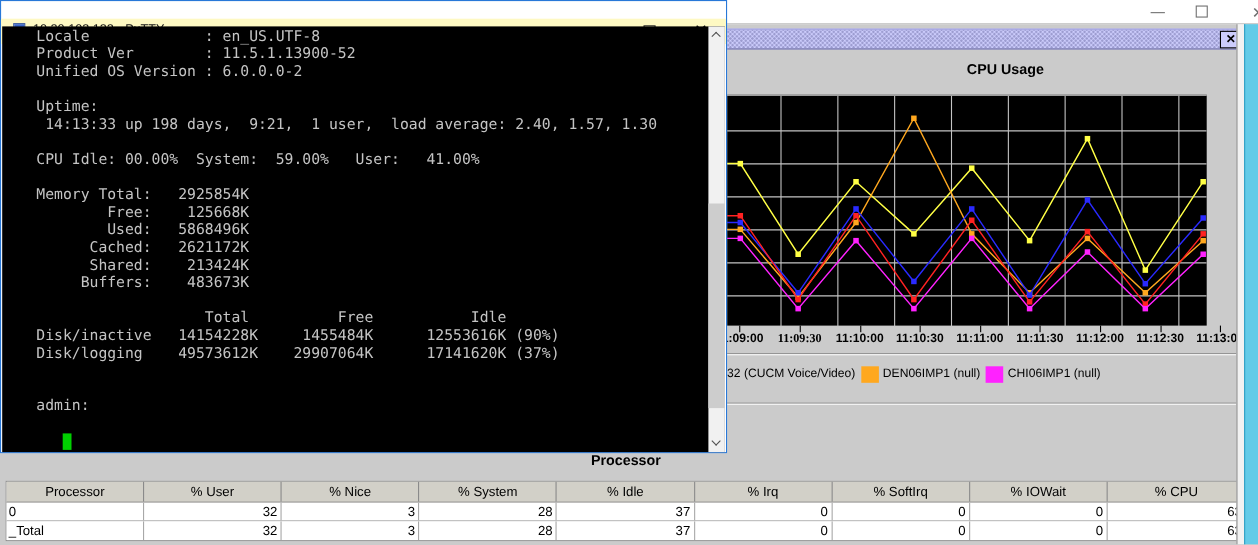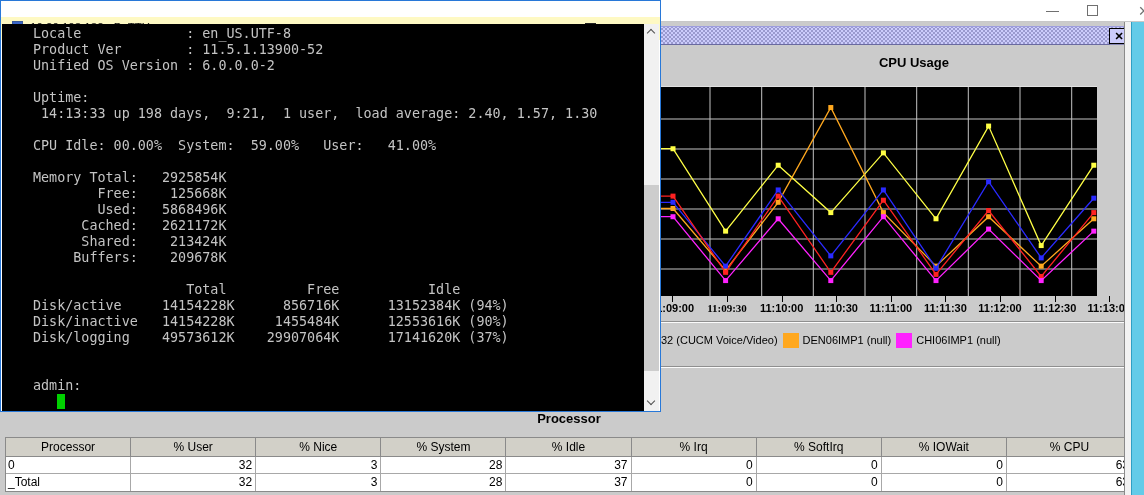--- a/index.html
+++ b/index.html
@@ -256,24 +256,23 @@
         <div class="term-line">Uptime:</div>
         <div class="term-line"> 14:13:33 up 198 days,  9:21,  1 user,  load average: 2.40, 1.57, 1.30</div>
         <div class="term-line"></div>
         <div class="term-line">CPU Idle: 00.00%  System:  59.00%   User:   41.00%</div>
         <div class="term-line"></div>
         <div class="term-line">Memory Total:   2925854K</div>
         <div class="term-line">        Free:    125668K</div>
         <div class="term-line">        Used:   5868496K</div>
         <div class="term-line">      Cached:   2621172K</div>
         <div class="term-line">      Shared:    213424K</div>
-        <div class="term-line">     Buffers:    209678K</div>
+        <div class="term-line">     Buffers:    483673K</div>
         <div class="term-line"></div>
         <div class="term-line">                   Total          Free           Idle</div>
-        <div class="term-line">Disk/active     14154228K      856716K      13152384K (94%)</div>
         <div class="term-line">Disk/inactive   14154228K     1455484K      12553616K (90%)</div>
         <div class="term-line">Disk/logging    49573612K    29907064K      17141620K (37%)</div>
         <div class="term-line"></div>
         <div class="term-line"></div>
         <div class="term-line">admin:</div>
       </div>
     <div id="terminal-cursor"></div>
     <div id="term-scrollbar">
       <div id="scroll-up" class="scroll-btn" style="top:0;">
           <div class="chev"></div>

